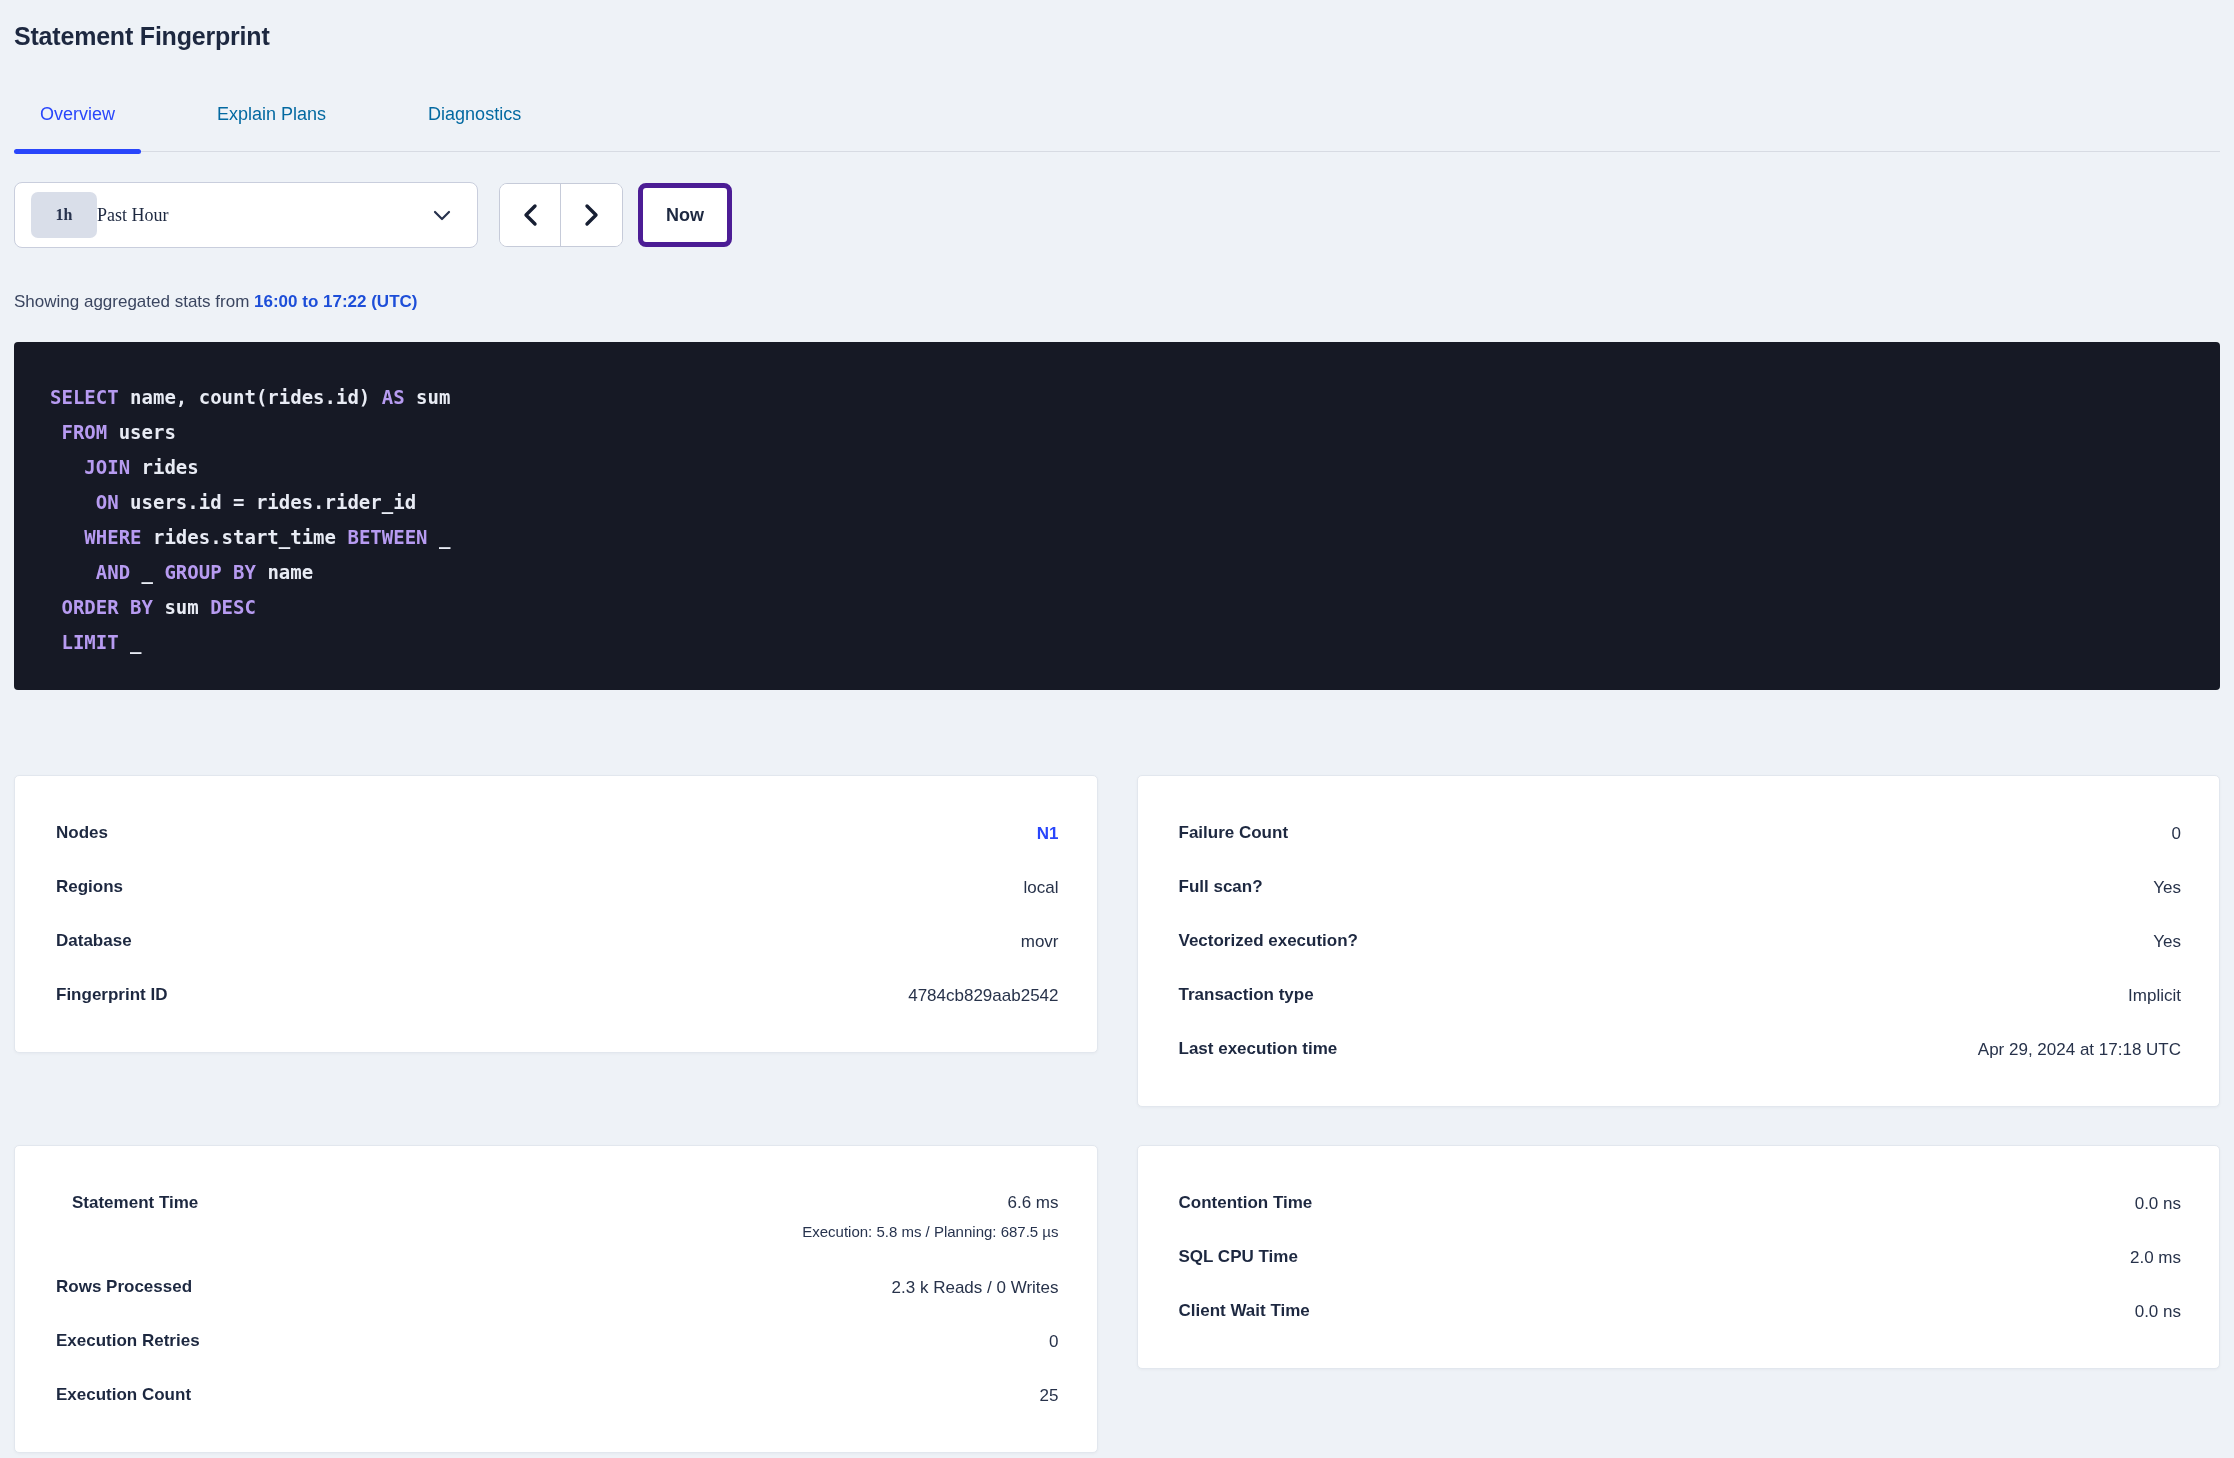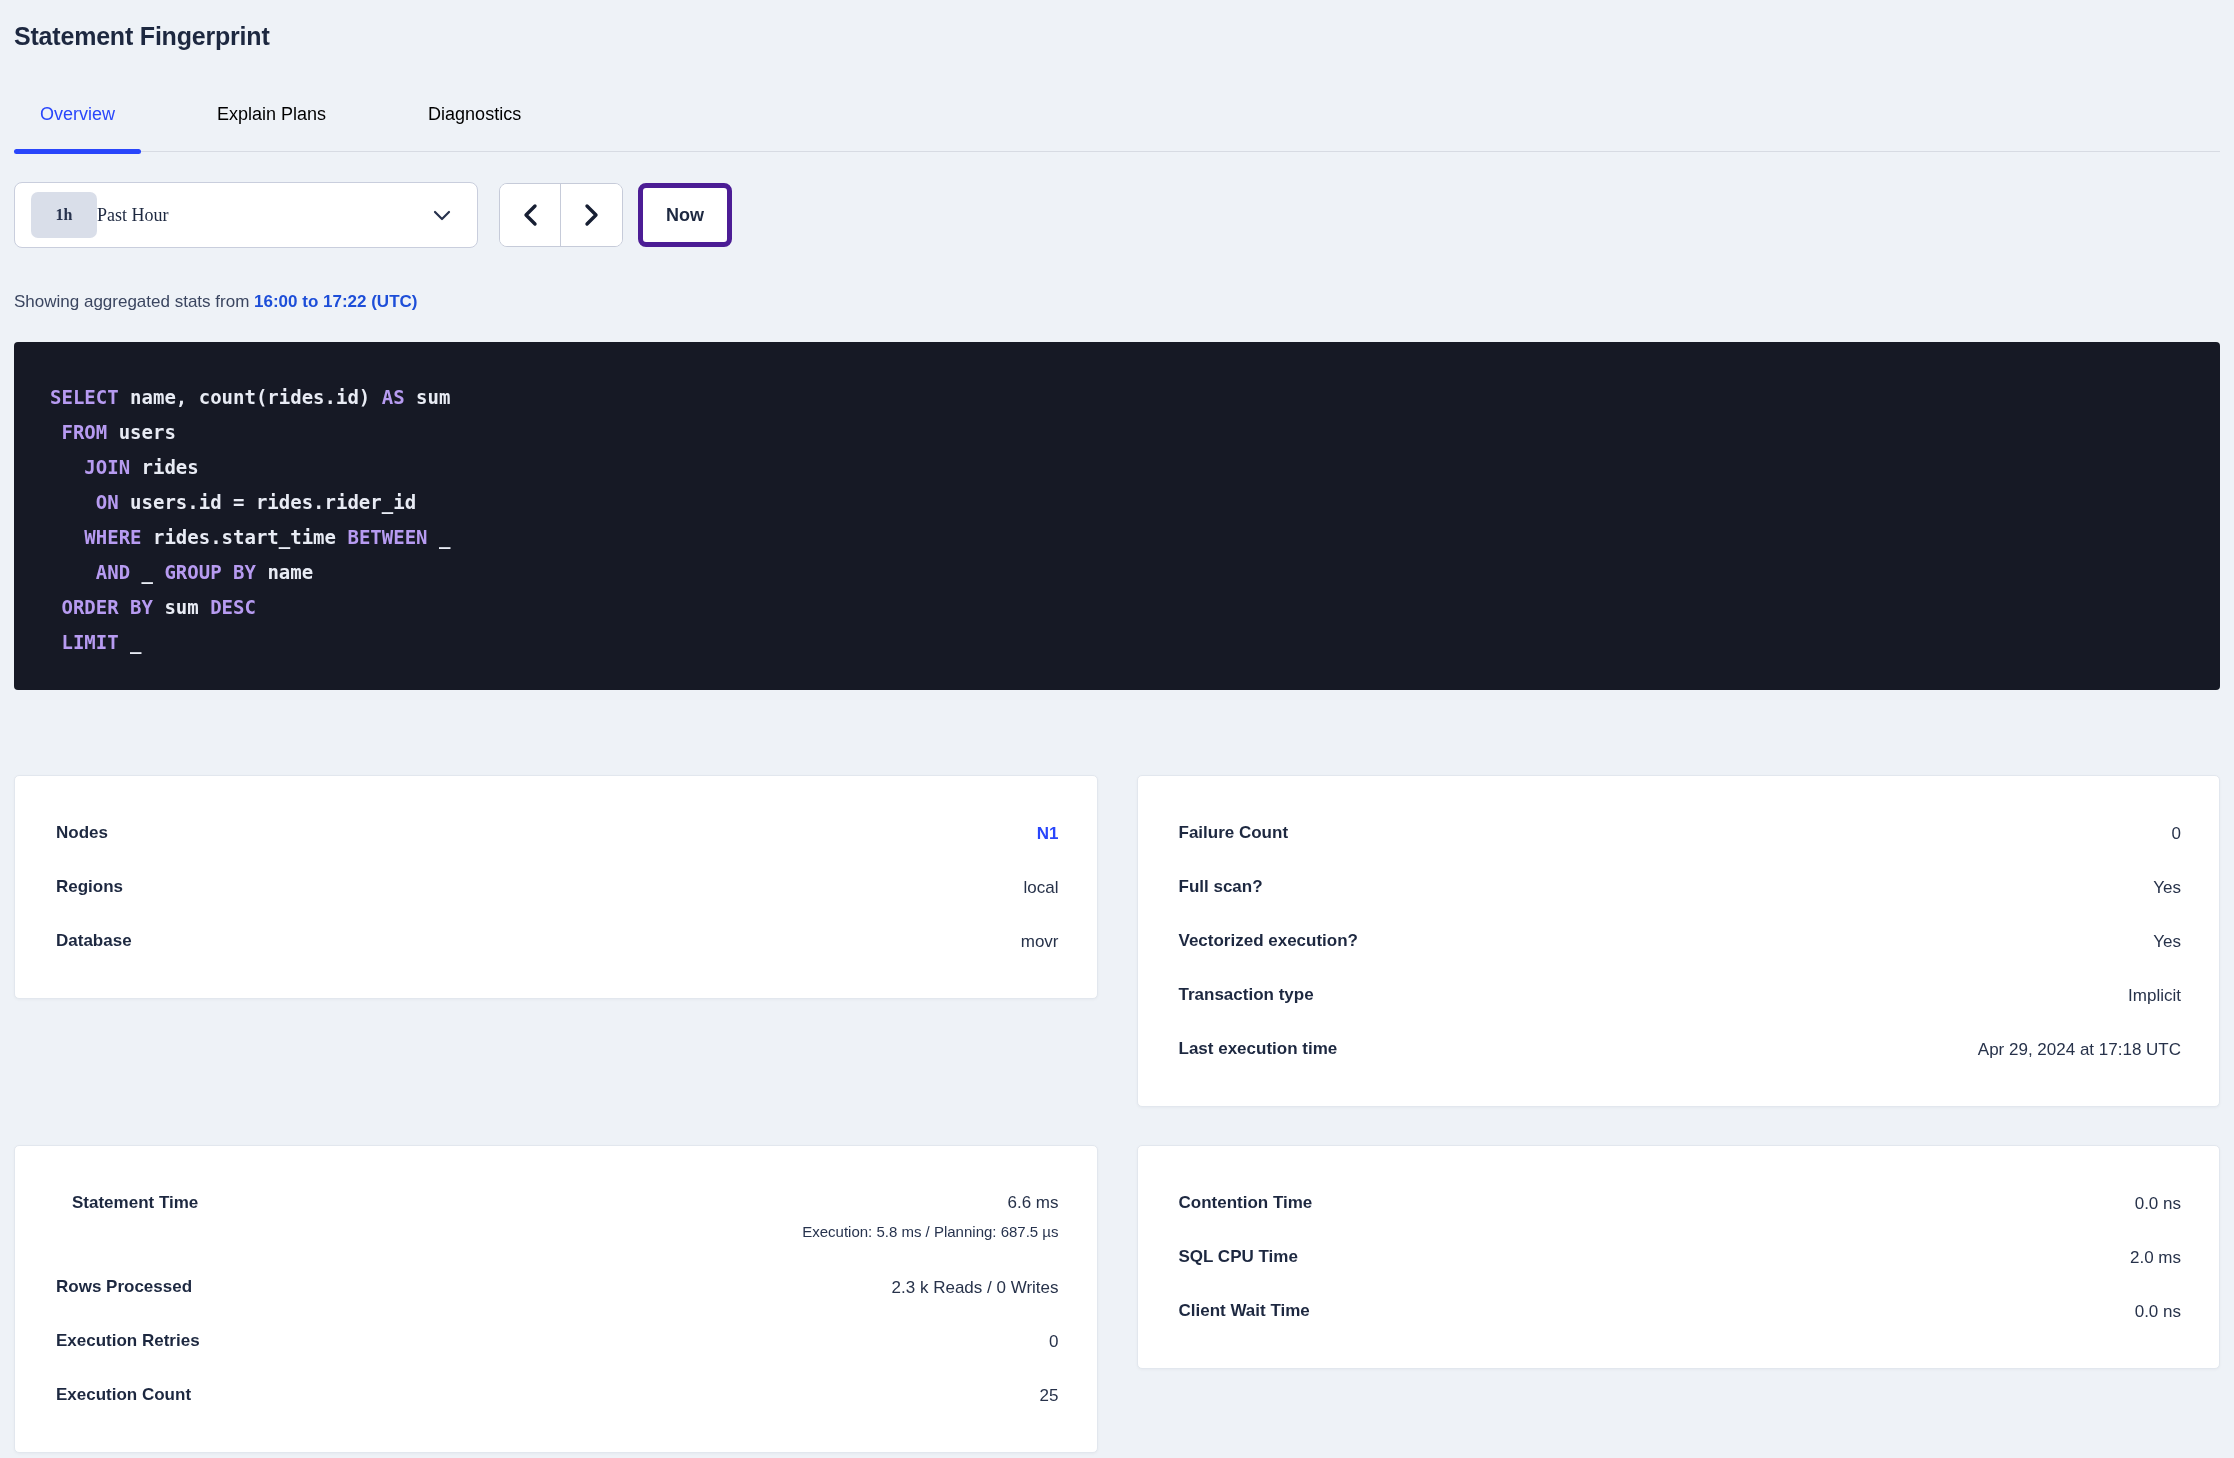--- a/index.html
+++ b/index.html
@@ -24,21 +24,21 @@
   
   .tabs {
     display: flex;
     margin-top: 52px;
     border-bottom: 1px solid #d7dbe3;
   }
   .tab {
     position: relative;
     padding: 0 26px 26px 26px;
     font-size: 18px; line-height: 21px;
-    color: #000000;
+    color: #0369a1;
     cursor: pointer;
     white-space: nowrap;
   }
   .tab + .tab { margin-left: 50px; }
   .tab.active { color: #2946fb; }
   .tab.active::after {
     content: "";
     position: absolute; left: 0; right: 0; bottom: -3px;
     height: 5px; border-radius: 3px;
     background: #2946fb;
@@ -190,20 +190,24 @@
             <span class="row-value"><span class="link">N1</span></span>
           </div>
           <div class="row">
             <span class="row-label">Regions</span>
             <span class="row-value"><span class="">local</span></span>
           </div>
           <div class="row">
             <span class="row-label">Database</span>
             <span class="row-value"><span class="">movr</span></span>
           </div>
+          <div class="row">
+            <span class="row-label">Fingerprint ID</span>
+            <span class="row-value"><span class="">4784cb829aab2542</span></span>
+          </div>
         </div>
     </section>
     <section class="card">
       <div>
           <div class="row">
             <span class="row-label">Failure Count</span>
             <span class="row-value"><span class="">0</span></span>
           </div>
           <div class="row">
             <span class="row-label">Full scan?</span>

